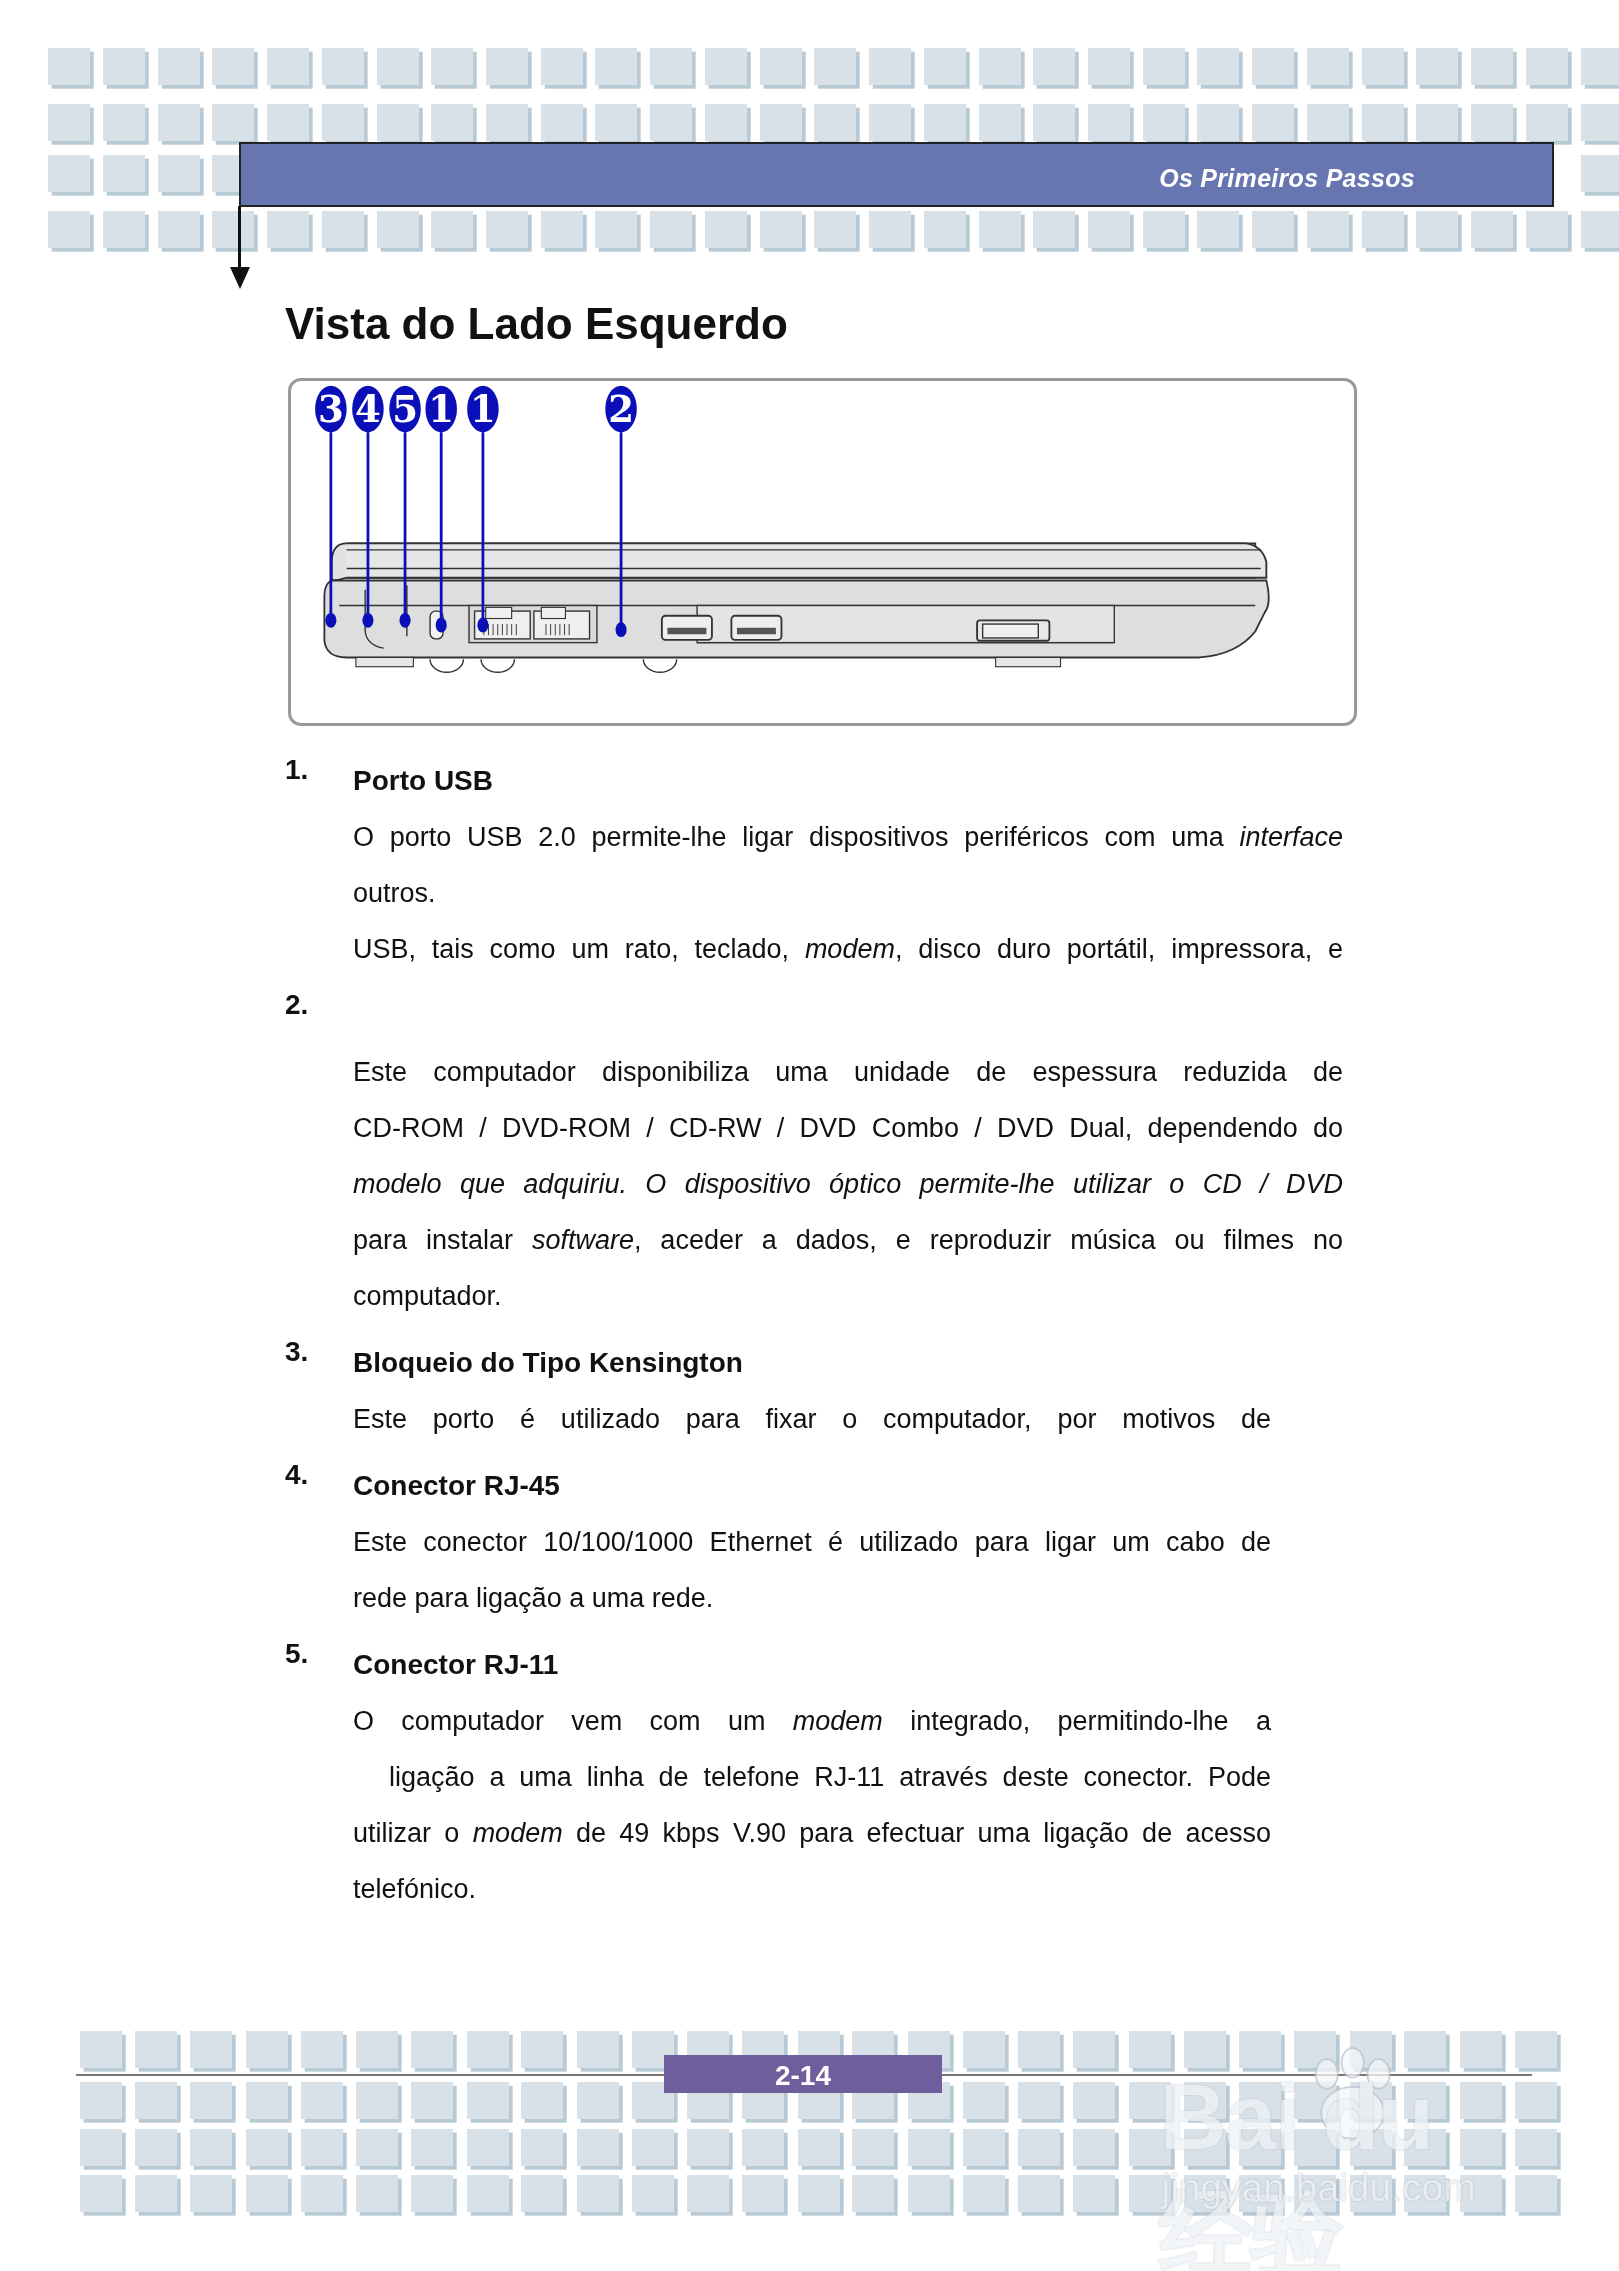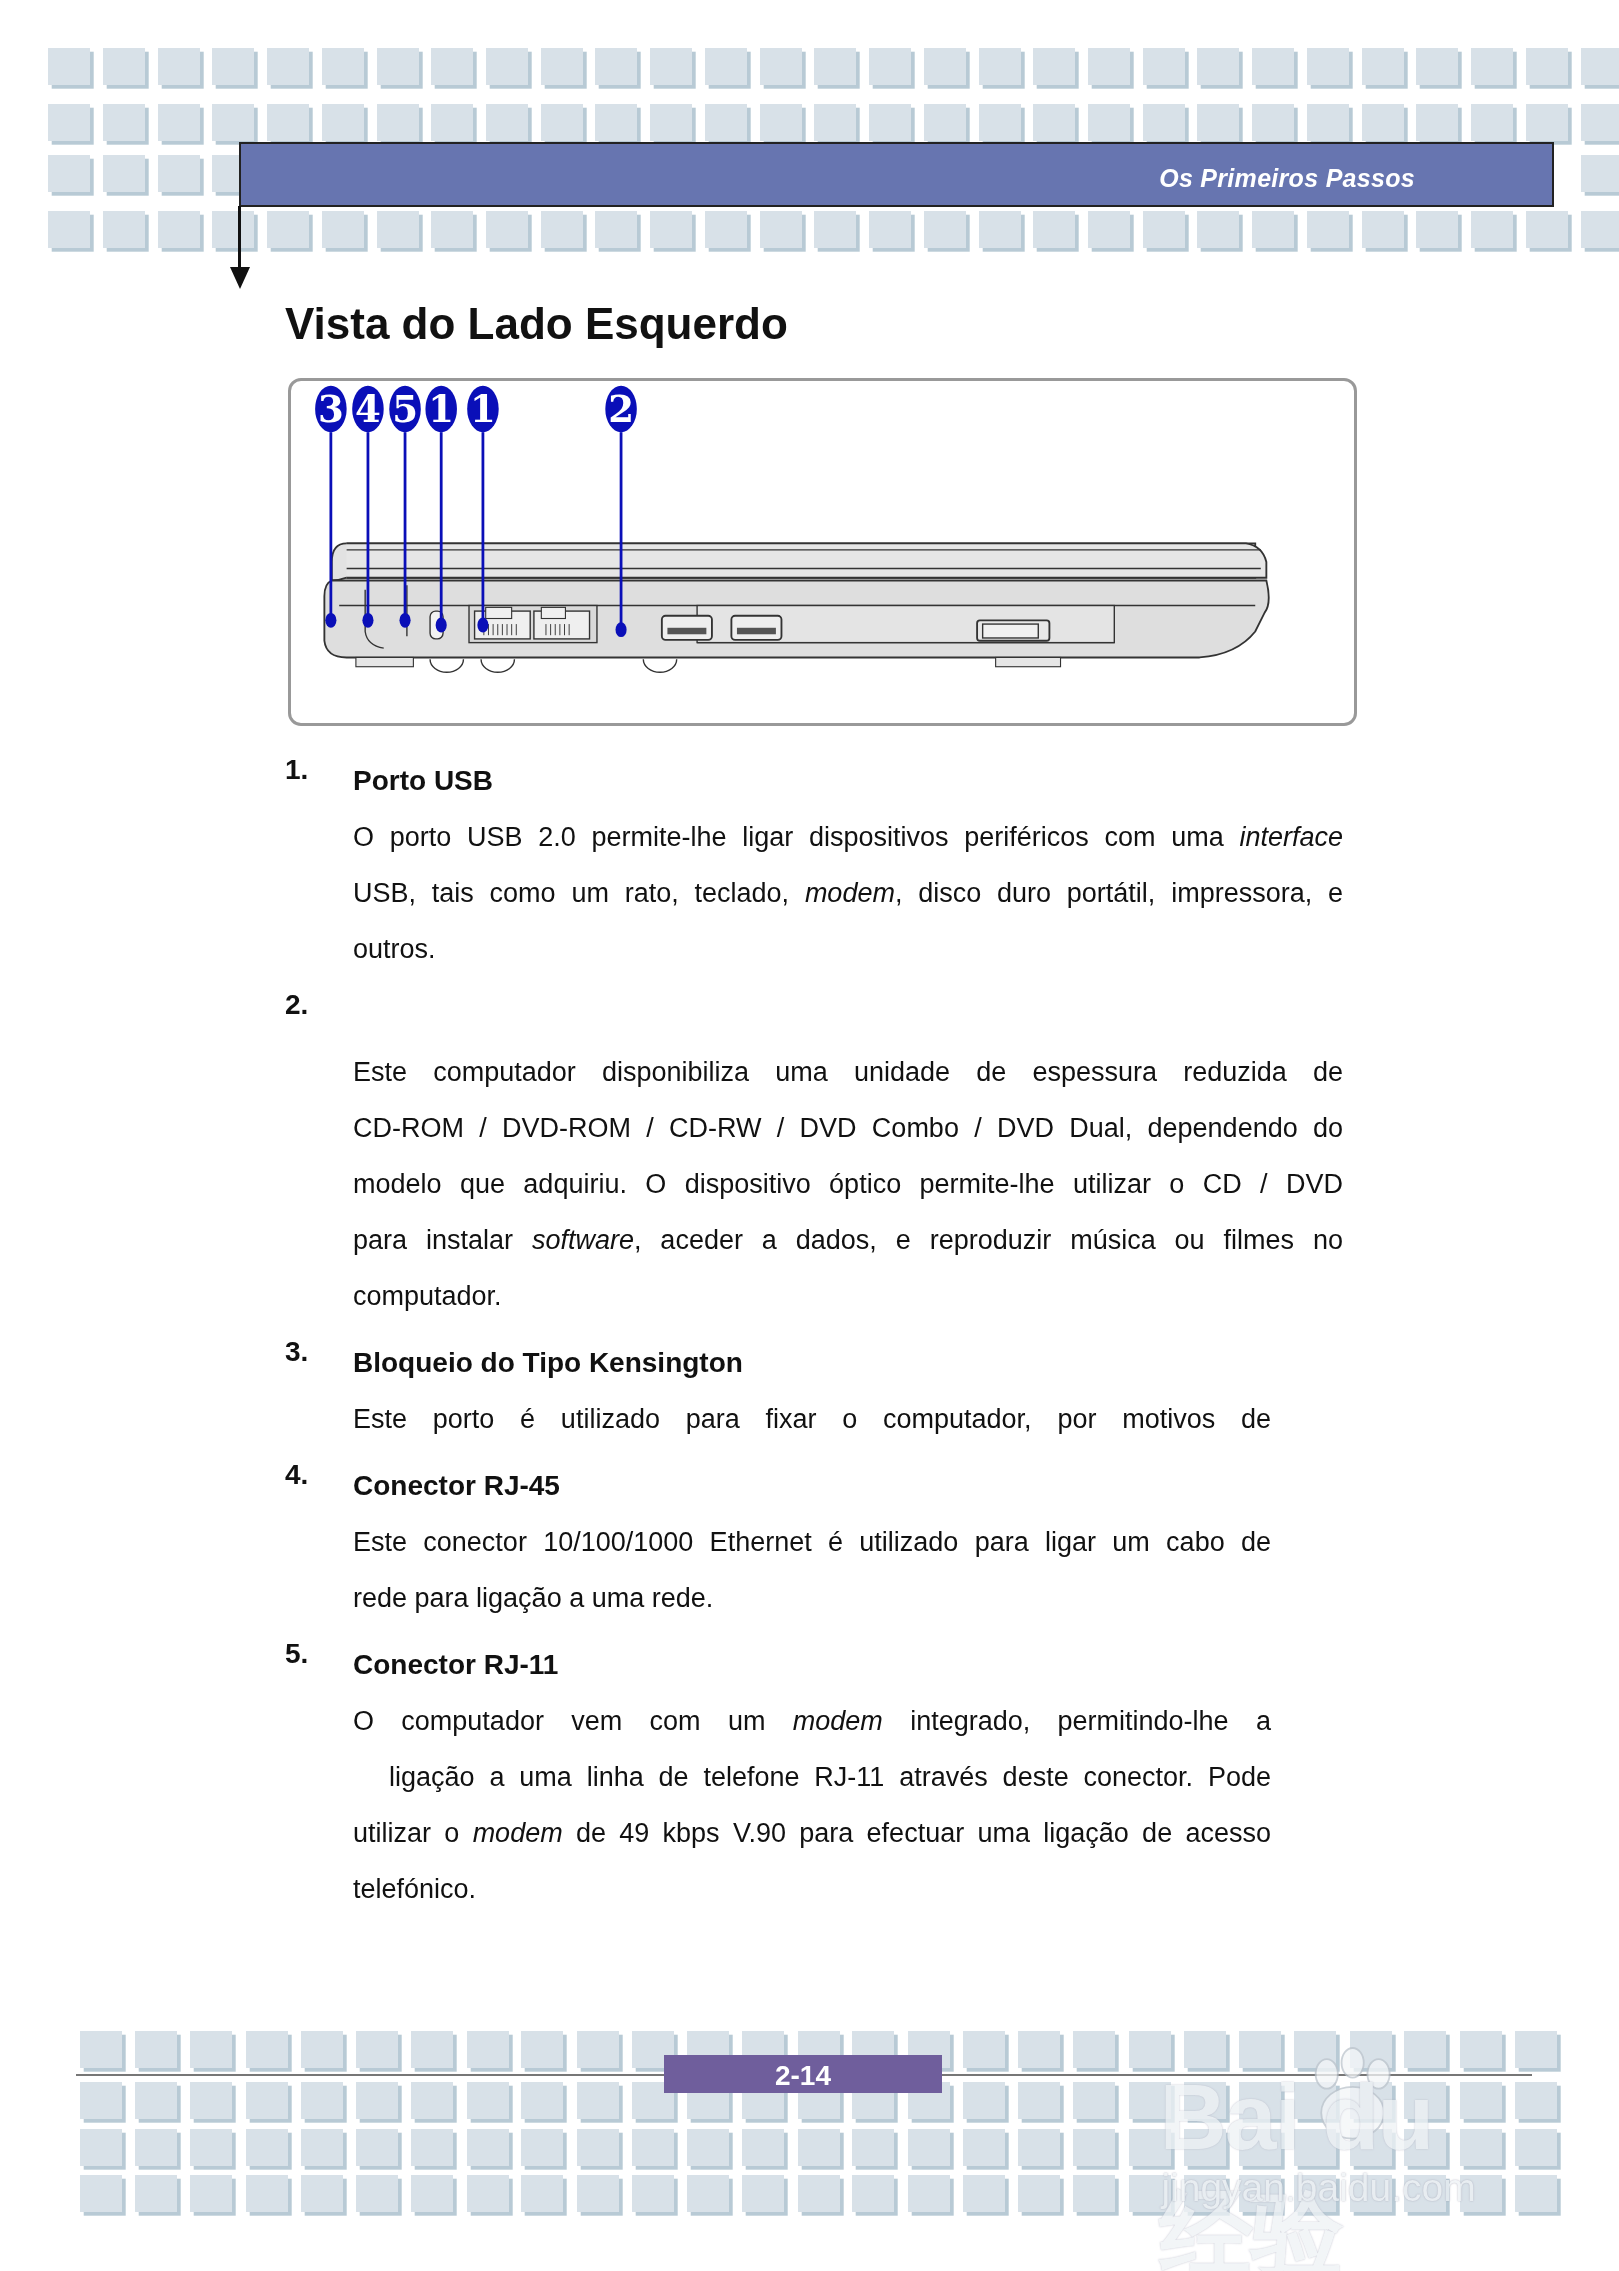--- a/index.html
+++ b/index.html
@@ -358,33 +358,33 @@
 
 <div class="list" id="item-list">
     <div>
       <div class="item-head">
         <span class="item-num">1.</span>
         <span class="item-title">Porto USB</span>
       </div>
       <div class="gap"></div>
       <div class="item-body wide">
         <p style="text-align-last: justify;"><span>O porto USB 2.0 permite-lhe ligar dispositivos periféricos com uma </span><i>interface</i></p>
+        <p style="text-align-last: left;"><span>outros.</span></p>
         <p style="text-align-last: justify;"><span>USB, tais como um rato, teclado, </span><i>modem</i><span>, disco duro portátil, impressora, e</span></p>
-        <p style="text-align-last: left;"><span>outros.</span></p>
       </div>
     </div>
     <div>
       <div class="item-head">
         <span class="item-num">2.</span>
       </div>
       <div class="gap"></div>
       <div class="item-body wide">
         <p style="text-align-last: justify;"><span>Este computador disponibiliza uma unidade de espessura reduzida de</span></p>
         <p style="text-align-last: justify;"><span>CD-ROM / DVD-ROM / CD-RW / DVD Combo / DVD Dual, dependendo do</span></p>
-        <p style="text-align-last: justify;"><span>modelo que adquiriu. O dispositivo óptico permite-lhe utilizar o CD / DVD</span></p>
+        <p style="text-align-last: justify; font-style: italic;"><span>modelo que adquiriu. O dispositivo óptico permite-lhe utilizar o CD / DVD</span></p>
         <p style="text-align-last: justify;"><span>para instalar </span><i>software</i><span>, aceder a dados, e reproduzir música ou filmes no</span></p>
         <p style="text-align-last: left;"><span>computador.</span></p>
       </div>
     </div>
     <div>
       <div class="item-head">
         <span class="item-num">3.</span>
         <span class="item-title">Bloqueio do Tipo Kensington</span>
       </div>
       <div class="gap"></div>

